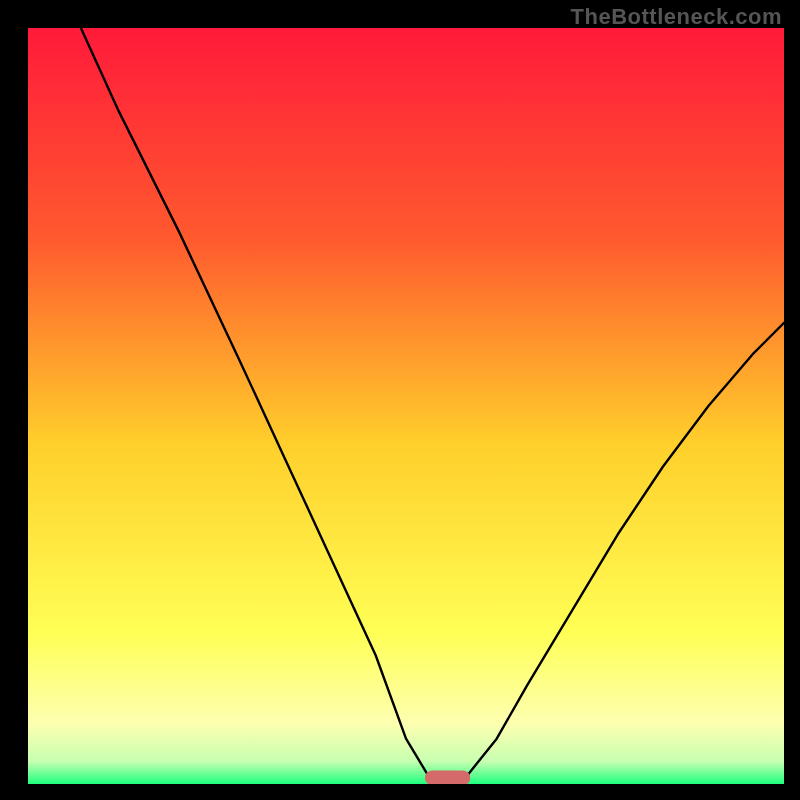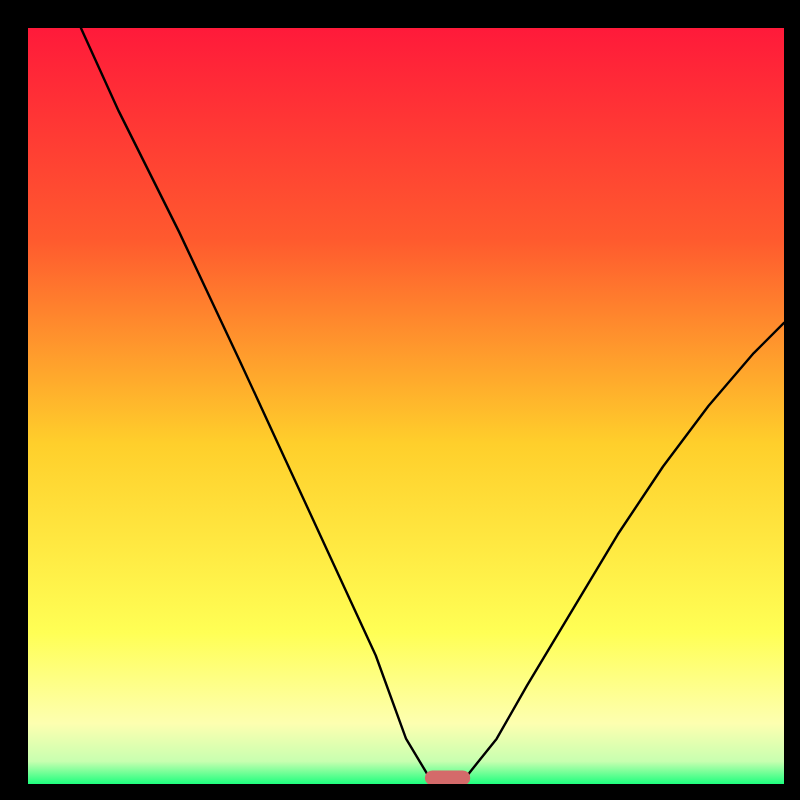--- a/index.html
+++ b/index.html
@@ -34,20 +34,21 @@
     width: 756px;
     height: 756px;
     display: block;
   }
 </style>
 </head>
 <body>
 
 <div class="frame">
 
+  <div class="watermark">TheBottleneck.com</div>
 
   <svg class="plot" viewBox="0 0 100 100" preserveAspectRatio="none">
     <defs>
       <linearGradient id="bg-grad" x1="0" y1="0" x2="0" y2="1">
 
       <stop offset="0%" stop-color="#ff1a3a"></stop>
           <stop offset="28.000000000000004%" stop-color="#ff5a2e"></stop>
           <stop offset="55.00000000000001%" stop-color="#ffcf2b"></stop>
           <stop offset="80%" stop-color="#ffff55"></stop>
           <stop offset="92%" stop-color="#fdffb0"></stop>

